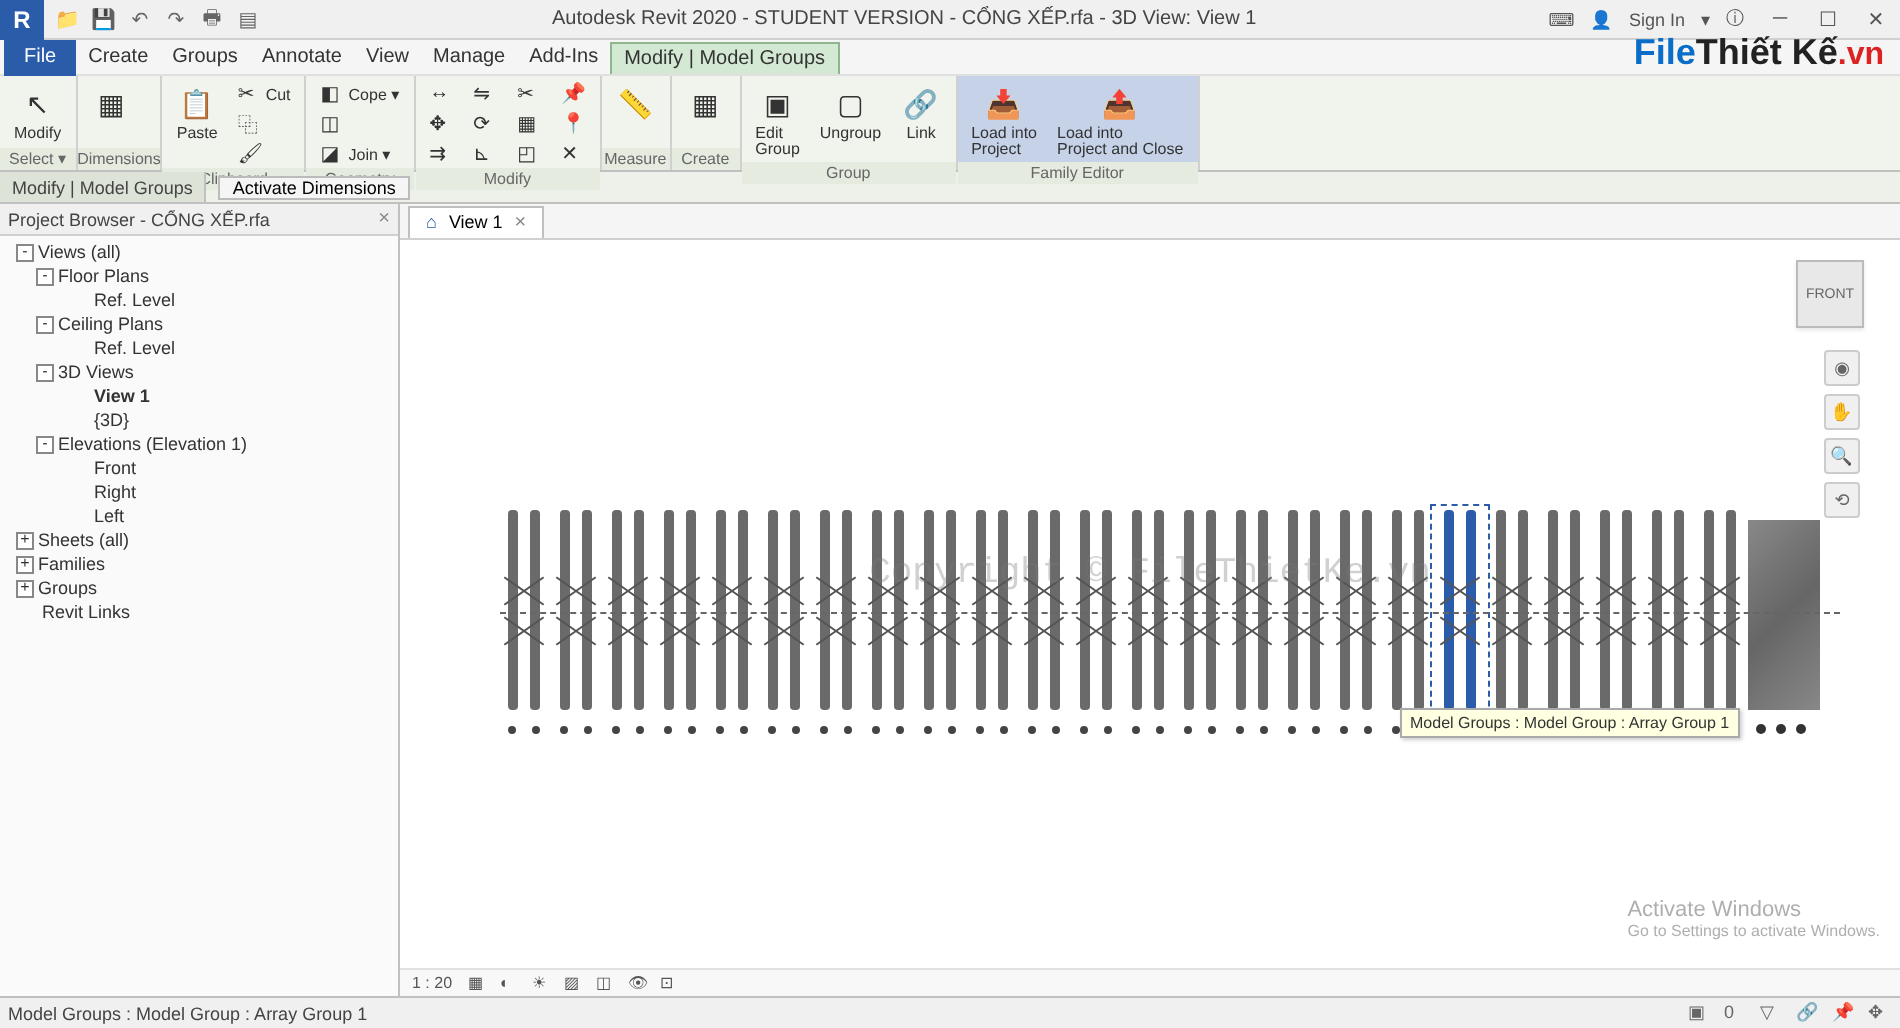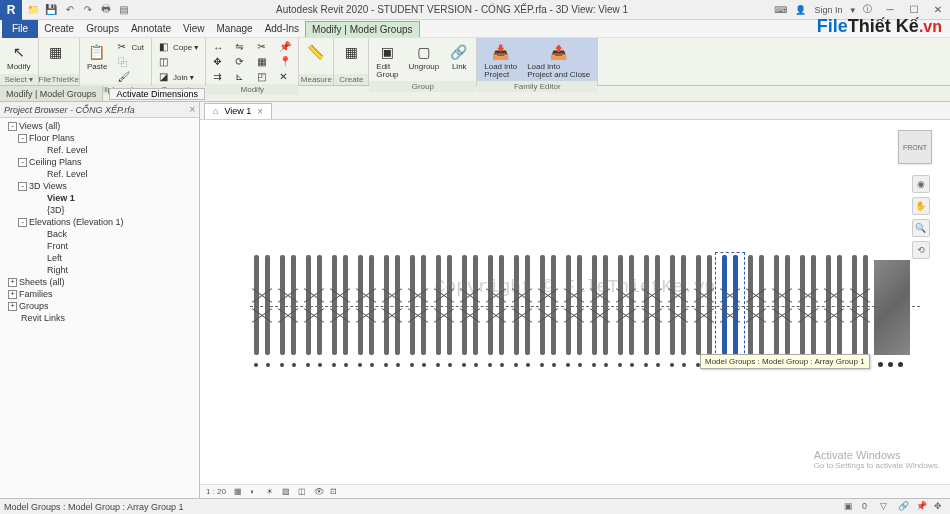--- a/index.html
+++ b/index.html
@@ -31,21 +31,21 @@
 .ribbon .small-btn .icon { width: 12px; height: 12px; font-size: 10px; }
 .ribbon .stack { display: flex; flex-direction: column; gap: 1px; }
 .ribbon .family-editor { background: #c5d2e8; }
 
 .optionbar { height: 16px; background: #eef1ea; border-bottom: 1px solid #c0c0c0; display: flex; align-items: center; font-size: 9px; color: #444; }
 .optionbar .opt-label { padding: 0 6px; background: #dde3d7; height: 100%; display: flex; align-items: center; border-right: 1px solid #c0c0c0; }
 
 .workarea { display: flex; height: 396px; background: #fff; }
 
 .projbrowser { width: 200px; border-right: 1px solid #c0c0c0; display: flex; flex-direction: column; font-size: 9px; background: #fafafa; }
-.projbrowser .pb-header { height: 16px; background: #f0f0f0; border-bottom: 1px solid #d0d0d0; display: flex; align-items: center; padding: 0 4px; color: #444; justify-content: space-between; font-style: italic; }
+.projbrowser .pb-header { height: 16px; background: #f0f0f0; border-bottom: 1px solid #d0d0d0; display: flex; align-items: center; padding: 0 4px; color: #444; justify-content: space-between; }
 .projbrowser .pb-header .close-x { font-size: 10px; color: #888; }
 .projbrowser .tree { flex: 1; overflow: auto; padding: 2px 0; }
 .projbrowser .tree-item { padding: 1px 0 1px 8px; display: flex; align-items: center; gap: 2px; color: #333; white-space: nowrap; }
 .projbrowser .tree-item .exp { width: 9px; height: 9px; border: 1px solid #888; display: flex; align-items: center; justify-content: center; font-size: 8px; line-height: 1; background: #fff; }
 .projbrowser .tree-item.l1 { padding-left: 18px; }
 .projbrowser .tree-item.l2 { padding-left: 34px; }
 .projbrowser .tree-item.bold { font-weight: bold; }
 
 .canvas-area { flex: 1; display: flex; flex-direction: column; position: relative; }
 .canvas-tabs { height: 18px; background: #f5f5f5; border-bottom: 1px solid #d0d0d0; display: flex; align-items: center; font-size: 9px; padding-left: 4px; }
@@ -156,21 +156,21 @@
     </div>
     <div class="panel-label">Select ▾</div>
   </div>
 
   <div class="panel">
     <div class="panel-content">
       <div class="big-btn">
         <span class="icon">▦</span>
       </div>
     </div>
-    <div class="panel-label">FileThietKe</div>
+    <div class="panel-label">Dimensions</div>
   </div>
 
   <div class="panel">
     <div class="panel-content">
       <div class="big-btn">
         <span class="icon">📋</span>
         <span class="label">Paste</span>
       </div>
       <div class="stack">
         <div class="small-btn">
@@ -355,33 +355,29 @@
         <div class="tree-item l2">
           <span style="width: 11px;"></span>
           <span>{3D}</span>
         </div>
         <div class="tree-item l1">
           <span class="exp">-</span>
           <span>Elevations (Elevation 1)</span>
         </div>
         <div class="tree-item l2">
           <span style="width: 11px;"></span>
-          <span>Back</span>
+          <span>Front</span>
         </div>
         <div class="tree-item l2">
           <span style="width: 11px;"></span>
-          <span>Front</span>
+          <span>Right</span>
         </div>
         <div class="tree-item l2">
           <span style="width: 11px;"></span>
           <span>Left</span>
-        </div>
-        <div class="tree-item l2">
-          <span style="width: 11px;"></span>
-          <span>Right</span>
         </div>
         <div class="tree-item l0">
           <span class="exp">+</span>
           <span>Sheets (all)</span>
         </div>
         <div class="tree-item l0">
           <span class="exp">+</span>
           <span>Families</span>
         </div>
         <div class="tree-item l0">

